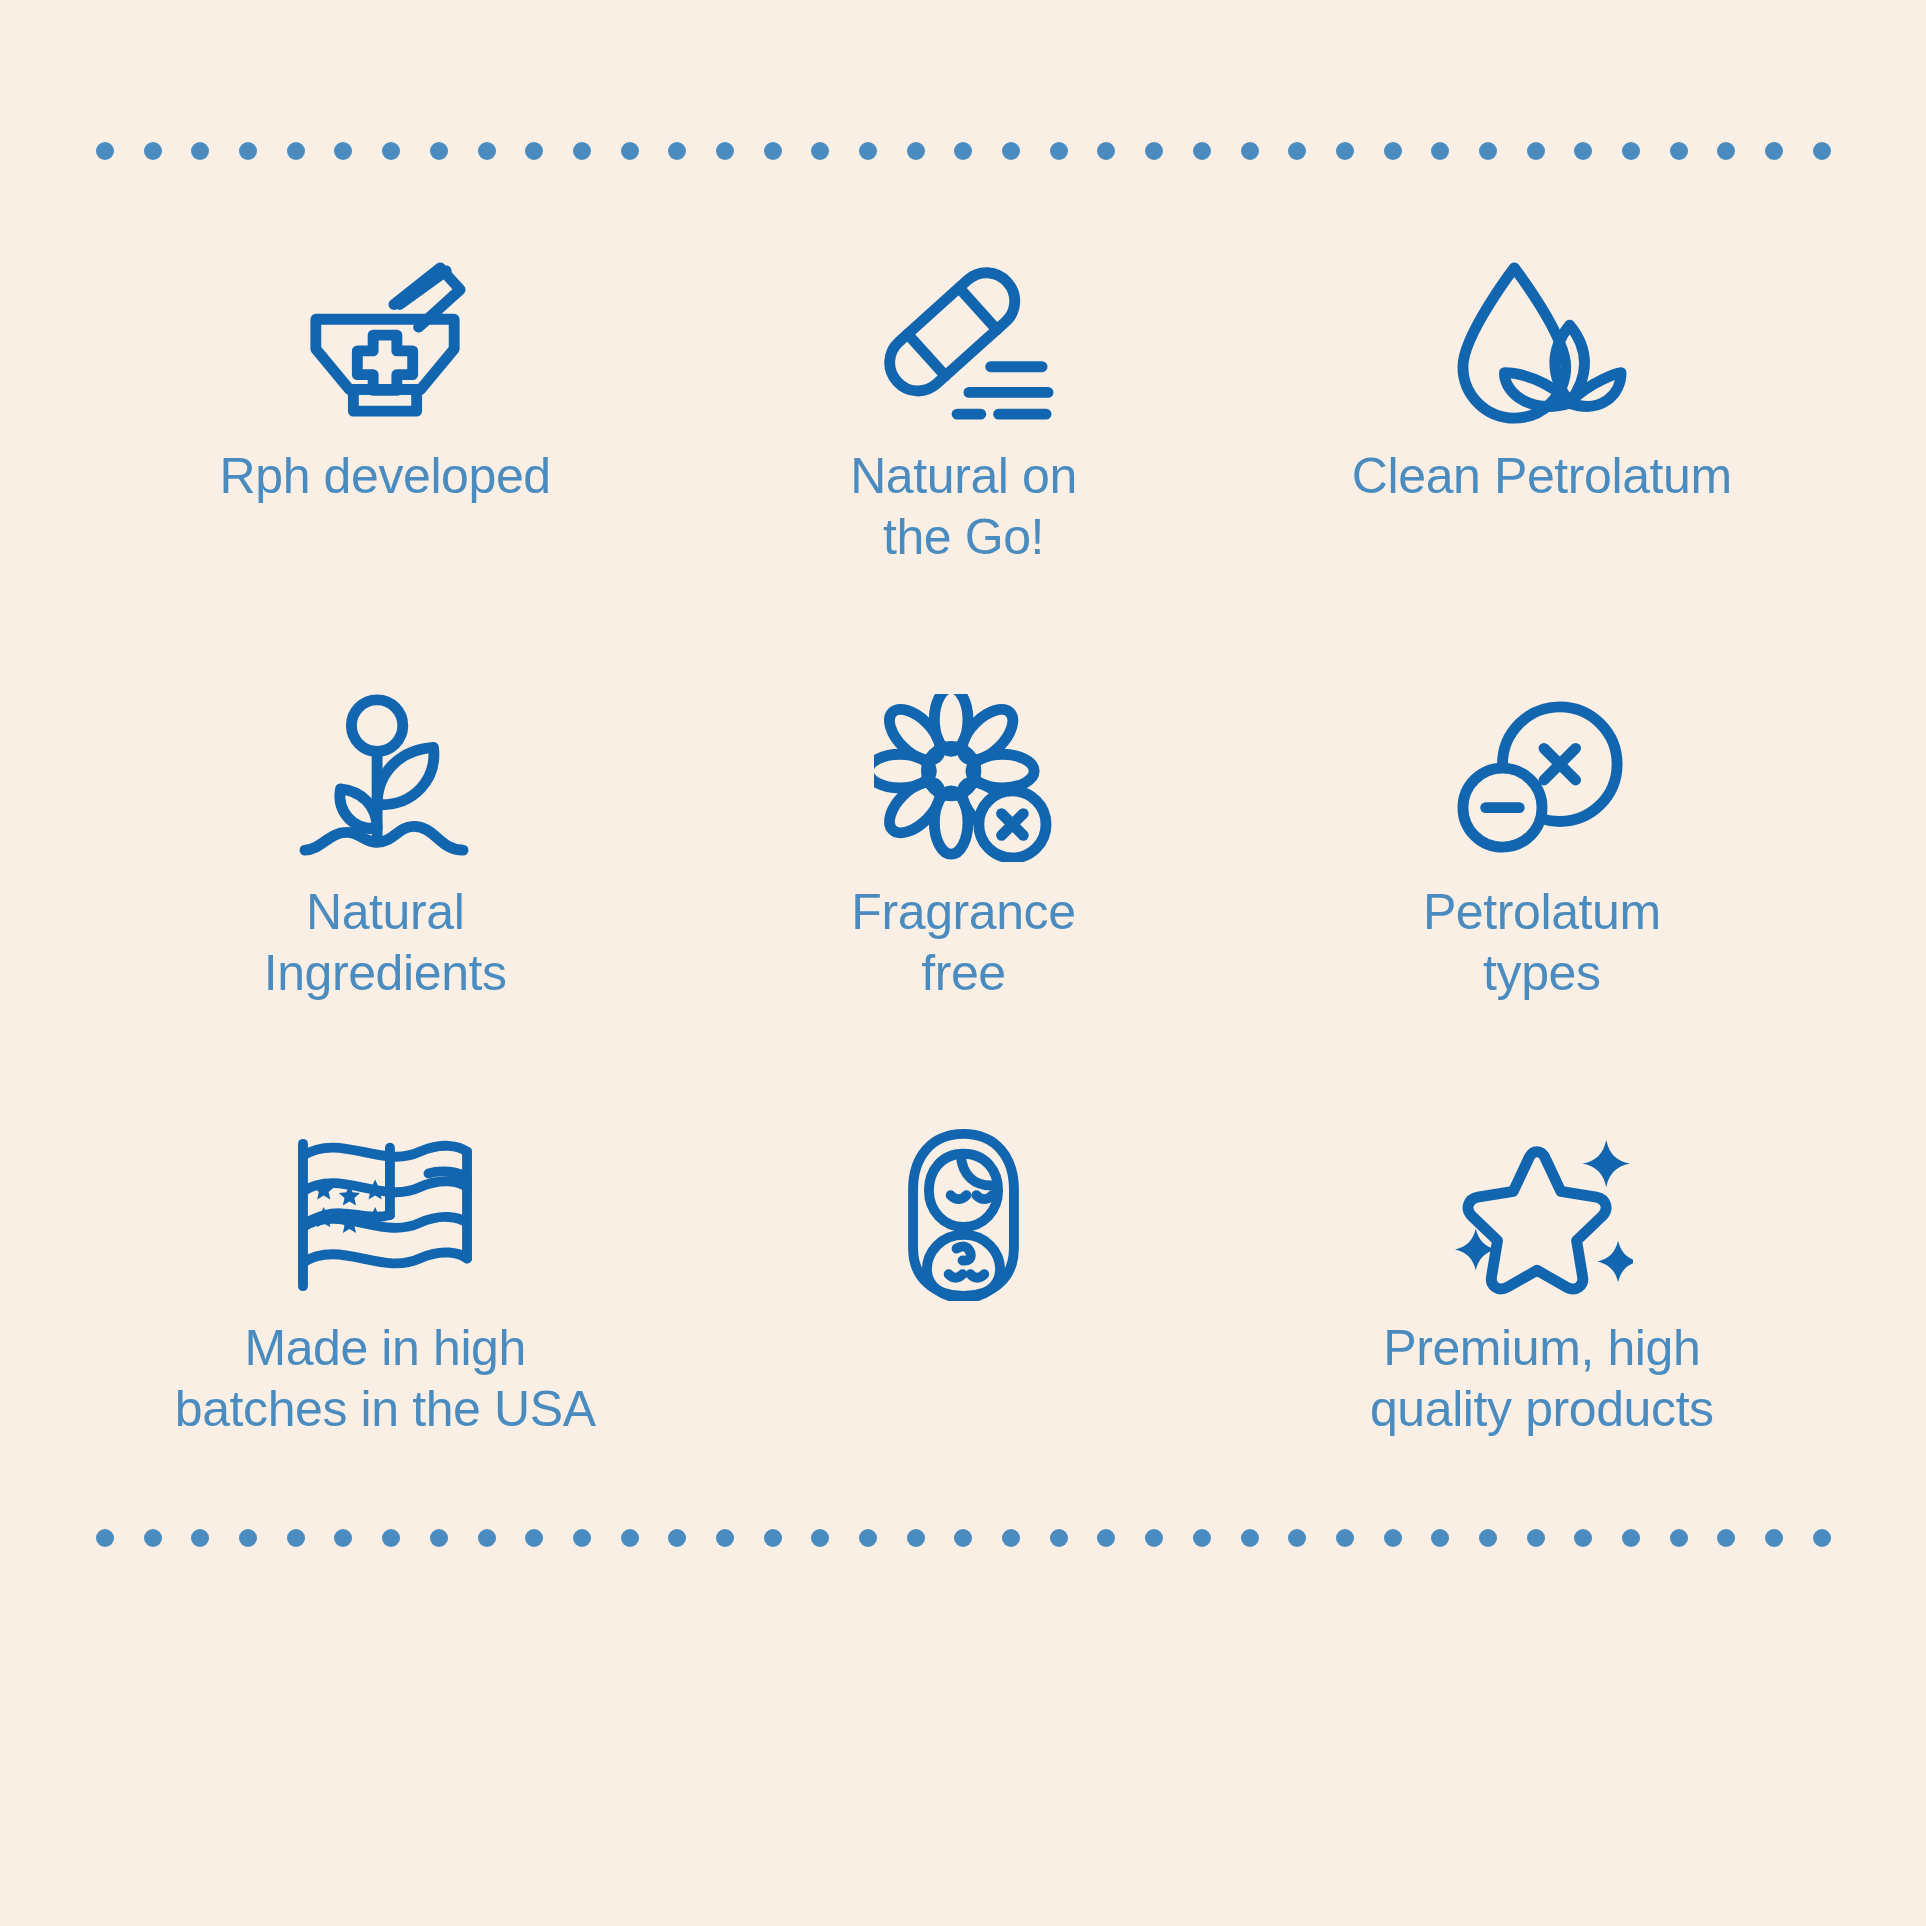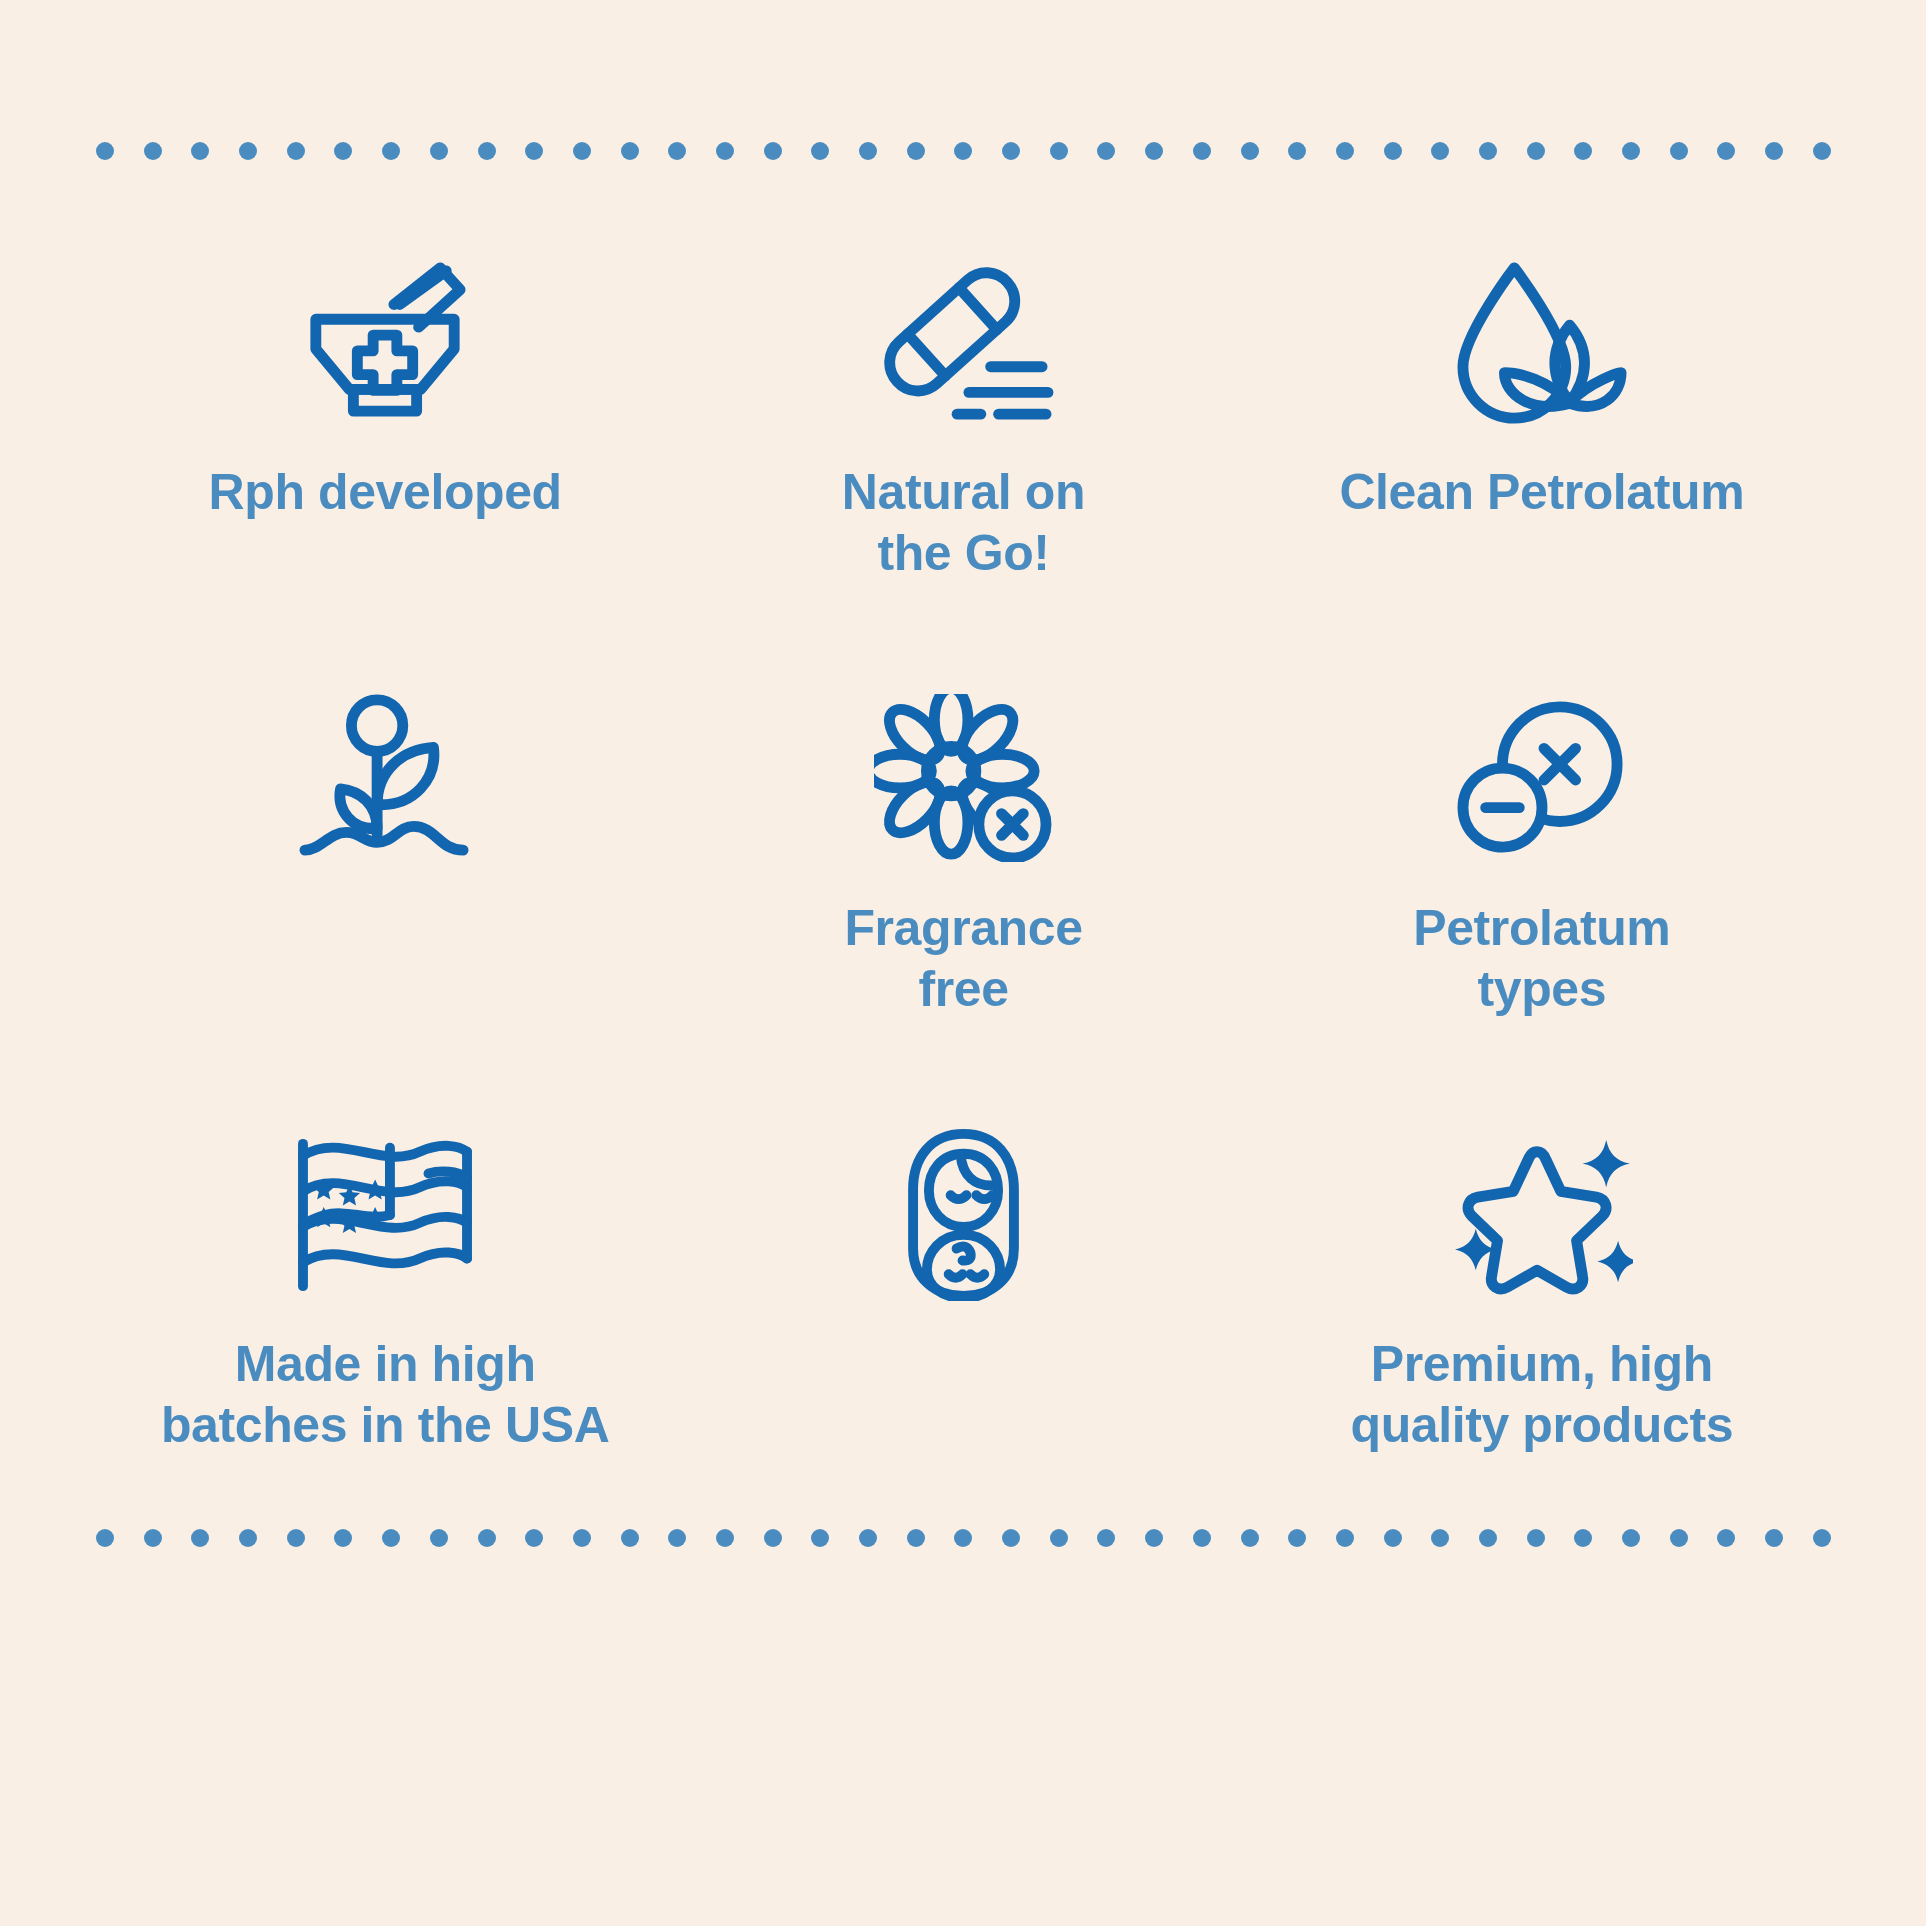--- a/index.html
+++ b/index.html
@@ -66,25 +66,25 @@
   .icon-wrap {
     height: 188px;
     display: flex;
     align-items: center;
     justify-content: center;
   }
   .icon-wrap svg {
     display: block;
   }
   .label {
-    margin-top: 26px;
+    margin-top: 10px;
     color: #4A8CC0;
     font-size: 50px;
     line-height: 61px;
-    font-weight: 700;
+    font-weight: 400;
     text-align: center;
     letter-spacing: -0.4px;
     white-space: pre-line;
   }
 
   
   .tagline {
     margin-top: 109px;
     color: #1763AC;
     font-size: 55px;
@@ -187,20 +187,22 @@
     <div class="cell">
       <div class="icon-wrap">
         <svg width="173" height="168" viewBox="0 0 175 170" fill="none" stroke="#1265AF" stroke-width="11" stroke-linecap="round" stroke-linejoin="round">
           <circle cx="79" cy="32" r="26"></circle>
           <line x1="79" y1="58" x2="79" y2="142"></line>
           <path d="M79 112 C79 76 106 56 136 54 C140 86 116 114 79 112 Z"></path>
           <path d="M79 136 C79 112 62 98 42 96 C38 118 54 138 79 136 Z"></path>
           <path d="M6 158 C22 158 30 140 48 140 C62 140 66 150 79 150 C96 150 100 134 116 134 C138 134 142 158 166 158"></path>
         </svg>
       </div>
+      <div class="label">Natural
+Ingredients</div>
     </div>
 
     <div class="cell">
       <div class="icon-wrap">
         <svg width="178" height="168" viewBox="0 0 180 170" fill="none" stroke="#1265AF" stroke-width="11" stroke-linecap="round" stroke-linejoin="round">
           <g transform="translate(78,78)">
             <g>
                 <ellipse cx="0" cy="-52" rx="17" ry="32"></ellipse>
               </g>
             <g transform="rotate(45)">

